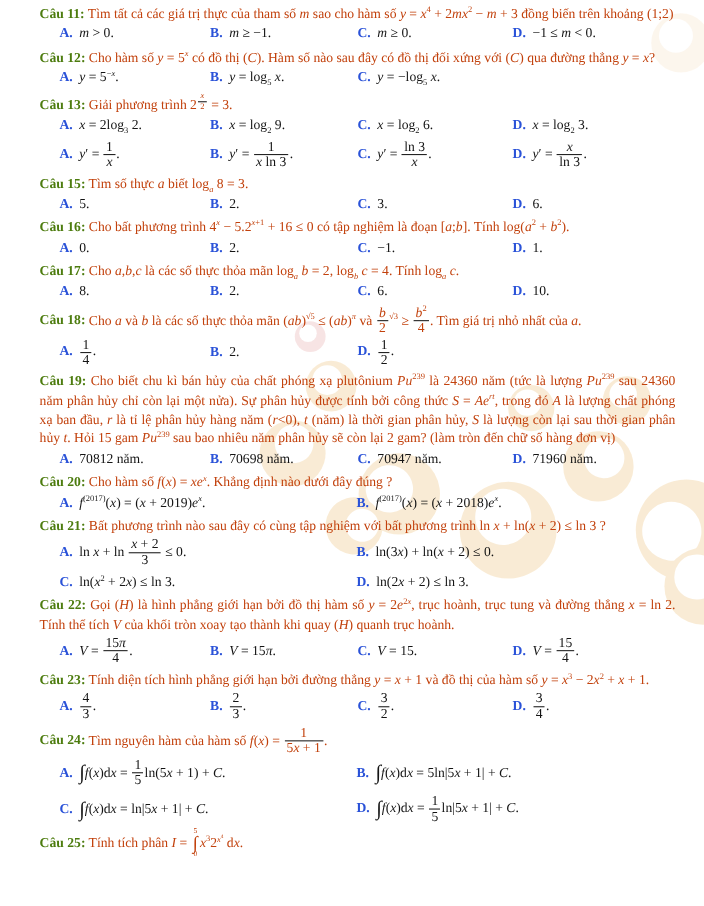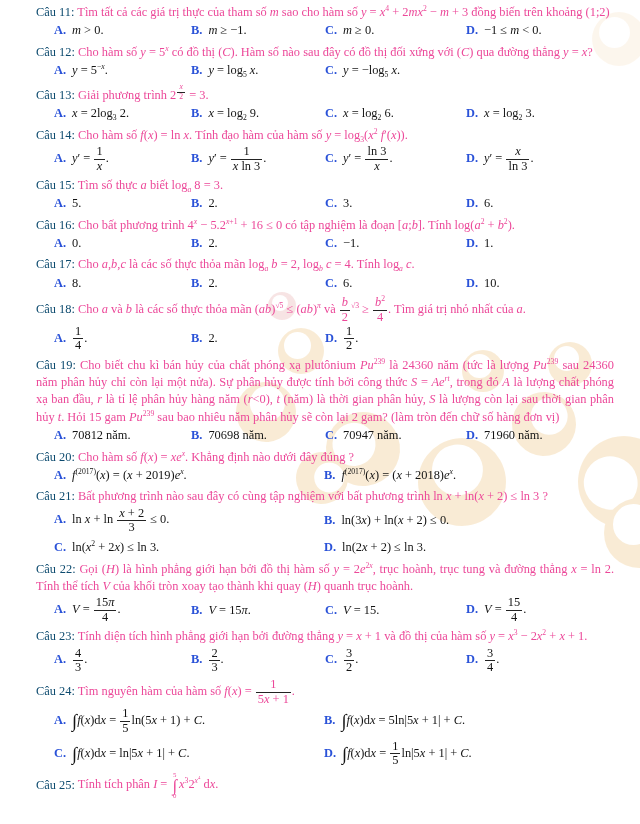--- a/index.html
+++ b/index.html
@@ -20,22 +20,22 @@
   .wm:nth-child(8){left:296px;top:452px;width:52px;height:52px;transform:rotate(120deg);}
   .wm:nth-child(9){left:548px;top:342px;width:44px;height:44px;}
   .wm:nth-child(10){left:604px;top:498px;width:70px;height:70px;}
   .wm:nth-child(11){left:268px;top:292px;width:28px;height:28px;background:#f0caca;}
   .wm:nth-child(12){left:592px;top:12px;width:54px;height:54px;background:#fbeedd;}
 
   .page{position:relative;z-index:1;padding:4px 26px 0 36px;}
   .q{margin:0 0 4px 0;}
   .qhead{line-height:1.4;}
   .just{text-align:justify;}
-  .qlabel{color:#0c4a6e;font-weight:normal;}
-  .qtext{color:#ec4899;}
+  .qlabel{color:#4d7c0f;font-weight:bold;}
+  .qtext{color:#c2410c;}
   .opts{display:grid;margin-left:18px;margin-top:1px;line-height:1.4;align-items:center;column-gap:6px;}
   .c4{grid-template-columns:131px 128px 135px auto;}
   .c2{grid-template-columns:264px auto;row-gap:5px;}
   .opt{white-space:nowrap;}
   .ol{color:#2a52d8;font-weight:bold;margin-right:6px;}
   sup{font-size:0.62em;line-height:0;}
   sub{font-size:0.62em;line-height:0;}
   i{font-style:italic;}
   .fr{display:inline-block;text-align:center;vertical-align:middle;line-height:1.08;padding:0 1px;}
   .fr .t{display:block;border-bottom:1px solid #232323;padding:0 2px;}
@@ -85,21 +85,20 @@
       <div class="q">
         <div class="qhead"><span class="qlabel">Câu 13:</span><span class="qtext"> Giải phương trình 2<sup><span class="fr"><span class="t"><i>x</i></span><span class="b">2</span></span></sup> = 3.</span></div>
         <div class="opts c4">
           <div class="opt"><span class="ol">A.</span><span class="ot"><i>x</i> = 2log<sub>3</sub> 2.</span></div>
           <div class="opt"><span class="ol">B.</span><span class="ot"><i>x</i> = log<sub>2</sub> 9.</span></div>
           <div class="opt"><span class="ol">C.</span><span class="ot"><i>x</i> = log<sub>2</sub> 6.</span></div>
           <div class="opt"><span class="ol">D.</span><span class="ot"><i>x</i> = log<sub>2</sub> 3.</span></div>
         </div>
       </div>
       <div class="q">
-        <div class="qhead"><span class="qlabel">Câu 14:</span><span class="qtext"> Cho hàm số <i>f</i>(<i>x</i>) = ln <i>x</i>. Tính đạo hàm của hàm số <i>y</i> = log<sub>3</sub>(<i>x</i><sup>2</sup> <i>f</i>′(<i>x</i>)).</span></div>
         <div class="opts c4">
           <div class="opt"><span class="ol">A.</span><span class="ot"><i>y</i>′ = <span class="fr"><span class="t">1</span><span class="b"><i>x</i></span></span>.</span></div>
           <div class="opt"><span class="ol">B.</span><span class="ot"><i>y</i>′ = <span class="fr"><span class="t">1</span><span class="b"><i>x</i> ln 3</span></span>.</span></div>
           <div class="opt"><span class="ol">C.</span><span class="ot"><i>y</i>′ = <span class="fr"><span class="t">ln 3</span><span class="b"><i>x</i></span></span>.</span></div>
           <div class="opt"><span class="ol">D.</span><span class="ot"><i>y</i>′ = <span class="fr"><span class="t"><i>x</i></span><span class="b">ln 3</span></span>.</span></div>
         </div>
       </div>
       <div class="q">
         <div class="qhead"><span class="qlabel">Câu 15:</span><span class="qtext"> Tìm số thực <i>a</i> biết log<sub><i>a</i></sub> 8 = 3.</span></div>
         <div class="opts c4">

